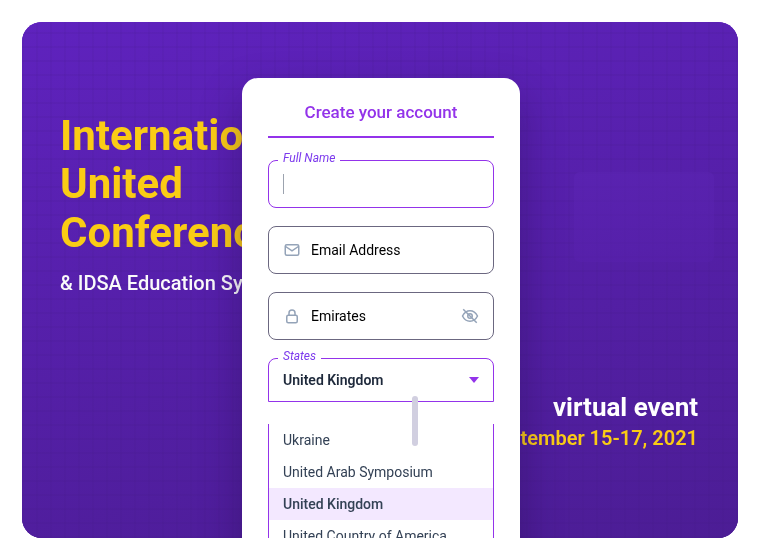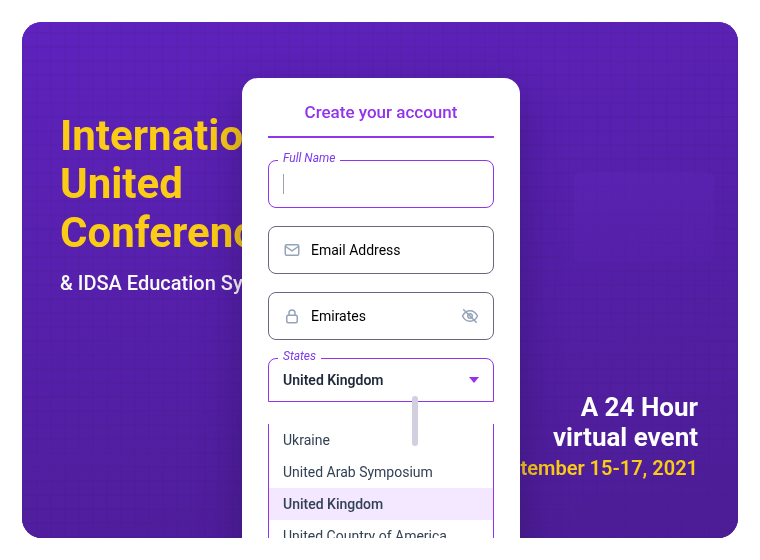--- a/index.html
+++ b/index.html
@@ -89,21 +89,20 @@
     <div class="bg-overlay"></div>
 
     <div class="hero-text">
       <div class="hero-title"><span>International</span></div>
       <div class="hero-title"><span>United</span></div>
       <div class="hero-title"><span>Conference</span></div>
       <div class="hero-sub">&amp; IDSA Education Symposium</div>
     </div>
 
     <div class="hero-right">
-      <div class="r1">A 24 Hour</div>
       <div class="r2">virtual event</div>
       <div class="r3">September 15-17, 2021</div>
     </div>
 
     <div class="modal">
       <div class="modal-title">Create your account</div>
 
       <div class="field-wrap">
         <span class="float-label">Full Name</span>
         <div class="input active">

